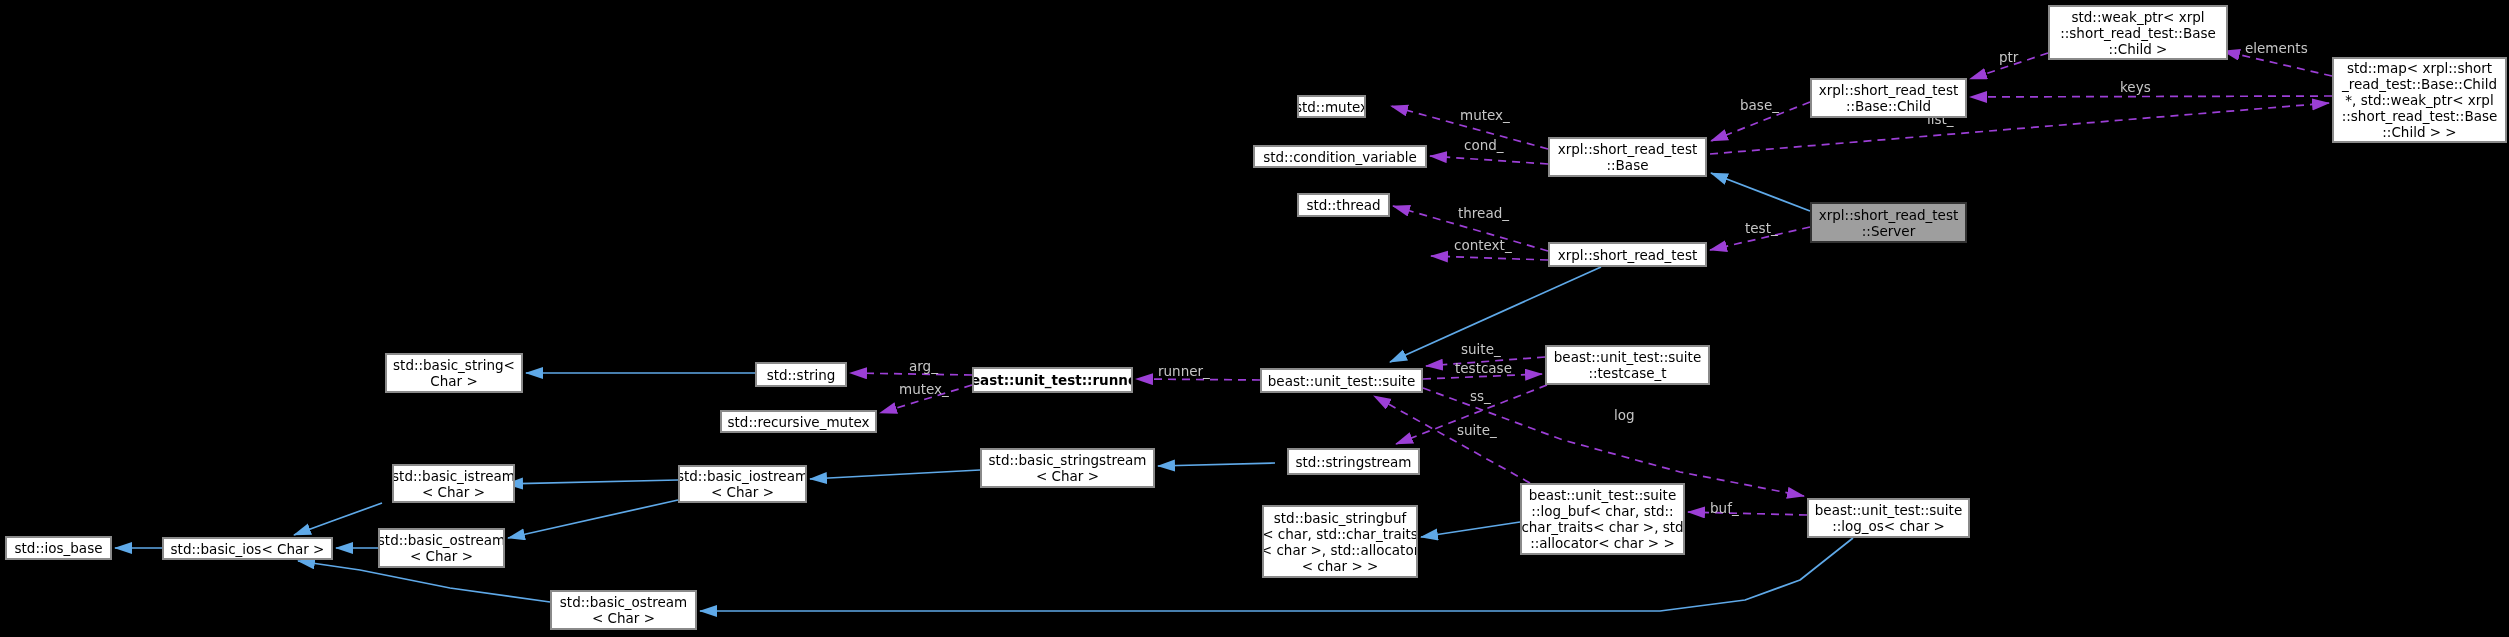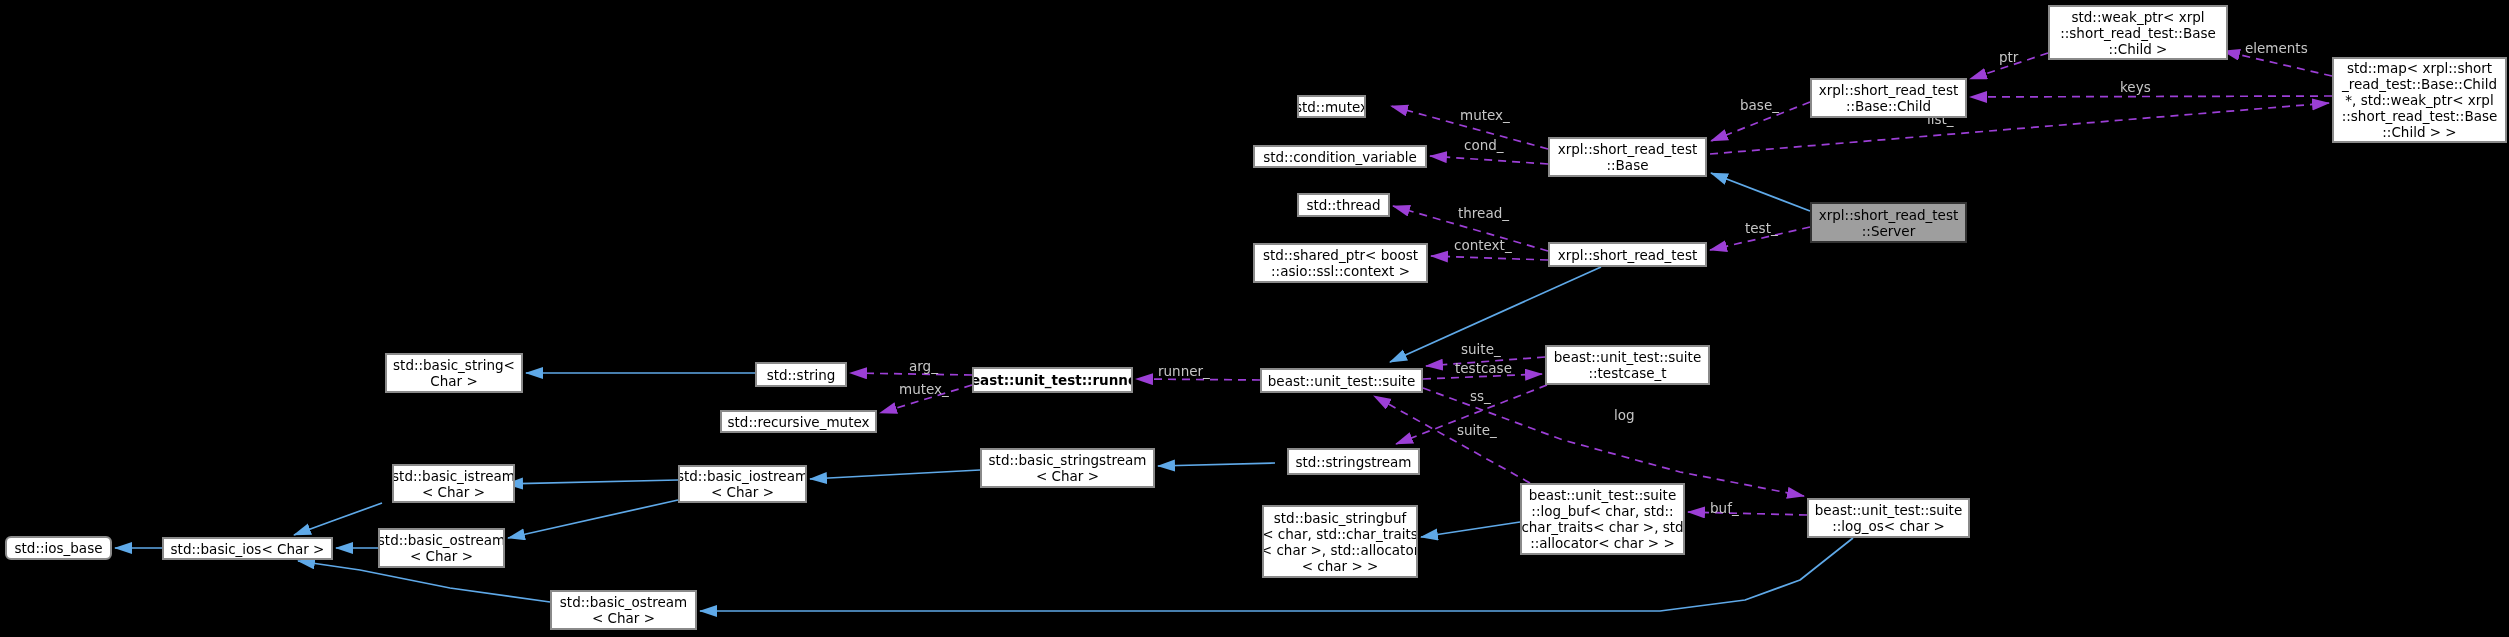--- a/index.html
+++ b/index.html
@@ -122,24 +122,20 @@
     <div class="node" style="left: 1253px; top: 145px; width: 174px; height: 23px;">
       <div class="node-line">std::condition_variable</div>
     </div>
     <div class="node" style="left: 1548px; top: 137px; width: 159px; height: 40px;">
       <div class="node-line">xrpl::short_read_test</div>
       <div class="node-line">::Base</div>
     </div>
     <div class="node" style="left: 1297px; top: 193px; width: 93px; height: 24px;">
       <div class="node-line">std::thread</div>
     </div>
-    <div class="node" style="left: 1253px; top: 243px; width: 175px; height: 40px;">
-      <div class="node-line">std::shared_ptr&lt; boost</div>
-      <div class="node-line">::asio::ssl::context &gt;</div>
-    </div>
     <div class="node" style="left: 1548px; top: 242px; width: 159px; height: 25px;">
       <div class="node-line">xrpl::short_read_test</div>
     </div>
     <div class="node highlighted" style="left: 1810px; top: 202px; width: 157px; height: 41px;">
       <div class="node-line">xrpl::short_read_test</div>
       <div class="node-line">::Server</div>
     </div>
     <div class="node" style="left: 385px; top: 353px; width: 138px; height: 40px;">
       <div class="node-line">std::basic_string&lt;</div>
       <div class="node-line">Char &gt;</div>
@@ -168,21 +164,21 @@
       <div class="node-line">std::basic_iostream</div>
       <div class="node-line">&lt; Char &gt;</div>
     </div>
     <div class="node" style="left: 980px; top: 448px; width: 175px; height: 40px;">
       <div class="node-line">std::basic_stringstream</div>
       <div class="node-line">&lt; Char &gt;</div>
     </div>
     <div class="node" style="left: 1275px; top: 448px; width: 133px; height: 27px; margin-left: 12px;">
       <div class="node-line">std::stringstream</div>
     </div>
-    <div class="node" style="left: 5px; top: 536px; width: 107px; height: 24px; border-radius: 6px;">
+    <div class="node" style="left: 5px; top: 536px; width: 107px; height: 24px;">
       <div class="node-line">std::ios_base</div>
     </div>
     <div class="node" style="left: 162px; top: 537px; width: 171px; height: 23px;">
       <div class="node-line">std::basic_ios&lt; Char &gt;</div>
     </div>
     <div class="node" style="left: 378px; top: 528px; width: 127px; height: 40px;">
       <div class="node-line">std::basic_ostream</div>
       <div class="node-line">&lt; Char &gt;</div>
     </div>
     <div class="node" style="left: 1262px; top: 505px; width: 156px; height: 73px;">

